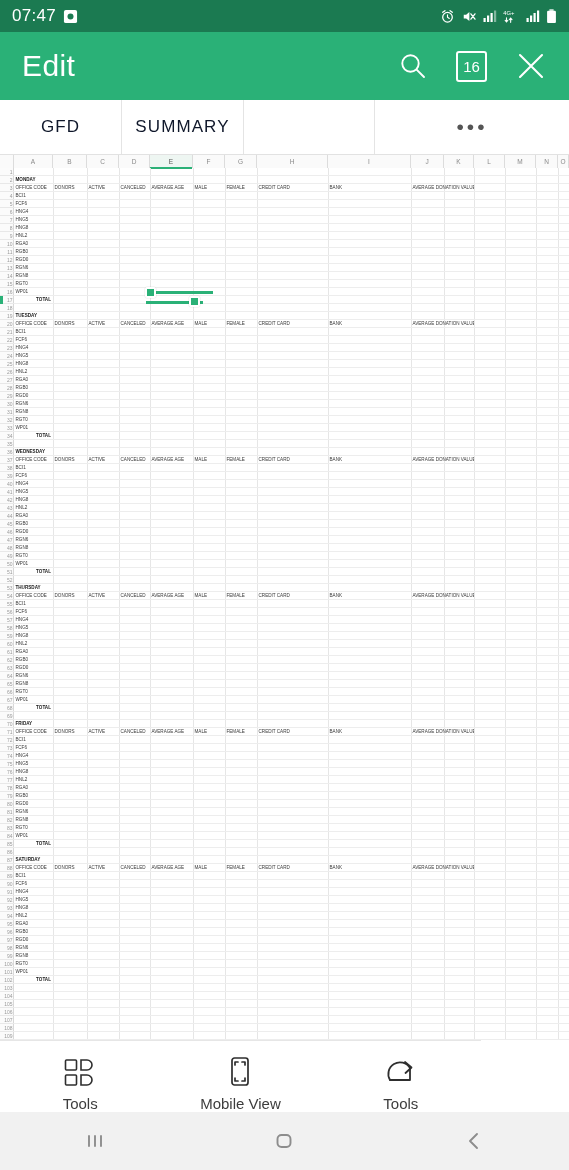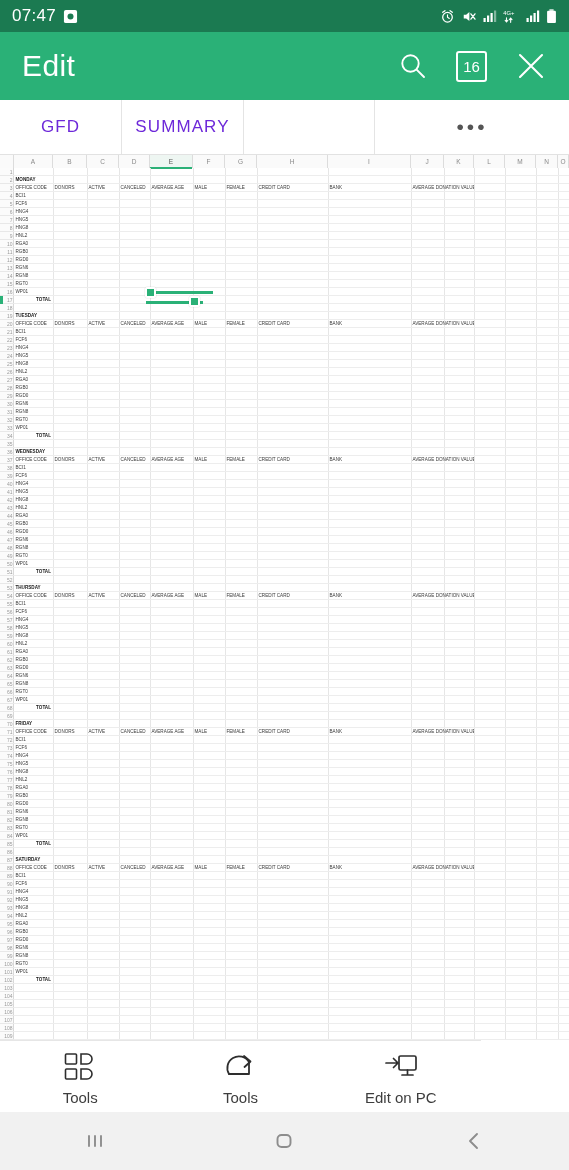--- a/index.html
+++ b/index.html
@@ -39,21 +39,21 @@
   }
 
   
   .tabbar {
     position:absolute; top:100px; left:0; width:569px; height:55px;
     background:#ffffff; display:flex; align-items:stretch;
     border-bottom:1px solid #e2e2e2;
   }
   .tab {
     display:flex; align-items:center; justify-content:center;
-    font-size:17px; color:#6d28d9; letter-spacing:1.1px;
+    font-size:17px; color:#0f172a; letter-spacing:1.1px;
     border-right:1px solid #e4e4e4; position:relative;
   }
   .tab.t1 { width:122px; }
   .tab.t2 { width:122px; }
   .tab.t3 { width:122px; }
   .tab.t4 { width:131px; }
   .tab.active { color:#2ab177; }
   .tab-more {
     flex:1; display:flex; align-items:center; justify-content:center;
     letter-spacing:3px; font-size:21px; color:#555; border-right:none;
@@ -117,21 +117,21 @@
     box-shadow:0 0 0 .5px rgba(0,0,0,.08);
   }
   .sel-rowtag {
     position:absolute; width:3px; height:8px; background:#2ab177;
   }
 
   
   .bottombar {
     position:absolute; top:1040px; left:0; width:481px; height:72px;
     background:#ffffff; border-top:1px solid #e6e6e6;
-    display:flex; align-items:center; justify-content:space-around;
+    display:flex; align-items:flex-end; justify-content:space-around;
     padding-top:4px;
   }
   .bb-item {
     display:flex; flex-direction:column; align-items:center; gap:7px;
     width:120px;
   }
   .bb-label { font-size:15px; color:#3d3d3d; }
 
   
   .navbar {
@@ -885,35 +885,37 @@
     <div class="bb-item">
       <svg width="32" height="30" viewBox="0 0 32 30">
         <rect x="1.5" y="2" width="11" height="10" rx="1" fill="none" stroke="#2e2e2e" stroke-width="1.6"></rect>
         <path d="M17 2h6a5 5 0 0 1 0 10h-6z" fill="none" stroke="#2e2e2e" stroke-width="1.6"></path>
         <rect x="1.5" y="17" width="11" height="10" rx="1" fill="none" stroke="#2e2e2e" stroke-width="1.6"></rect>
         <path d="M17 17h6a5 5 0 0 1 0 10h-6z" fill="none" stroke="#2e2e2e" stroke-width="1.6"></path>
       </svg>
       <span class="bb-label">Tools</span>
     </div>
     <div class="bb-item">
+      <svg width="30" height="32" viewBox="0 0 30 32">
+        <rect x="7" y="2" width="16" height="27" rx="2.5" fill="none" stroke="#2e2e2e" stroke-width="1.7"></rect>
+        <path d="M10 6h3 M10 6v3" stroke="#2e2e2e" stroke-width="1.7" stroke-linecap="round"></path>
+        <path d="M20 6h-3 M20 6v3" stroke="#2e2e2e" stroke-width="1.7" stroke-linecap="round"></path>
+        <path d="M10 25h3 M10 25v-3" stroke="#2e2e2e" stroke-width="1.7" stroke-linecap="round"></path>
+        <path d="M20 25h-3 M20 25v-3" stroke="#2e2e2e" stroke-width="1.7" stroke-linecap="round"></path>
+      </svg>
+      <span class="bb-label">Mobile View</span>
+    </div>
+    <div class="bb-item">
       <svg width="32" height="30" viewBox="0 0 32 30">
         <path d="M5 22 A11 11 0 0 1 25 10" fill="none" stroke="#2e2e2e" stroke-width="1.8" stroke-linecap="round"></path>
         <path d="M5 22h20 M25 22V10" fill="none" stroke="#2e2e2e" stroke-width="1.8" stroke-linecap="round"></path>
         <path d="M20 4 L26.5 9.5 L20.5 15" fill="none" stroke="#2e2e2e" stroke-width="1.8" stroke-linecap="round" stroke-linejoin="round"></path>
       </svg>
       <span class="bb-label">Tools</span>
     </div>
-    <div class="bb-item">
-      <svg width="34" height="30" viewBox="0 0 34 30">
-        <rect x="15" y="4" width="17" height="14" rx="1.6" fill="none" stroke="#2e2e2e" stroke-width="1.7"></rect>
-        <path d="M23.5 18v5 M18 23h11" stroke="#2e2e2e" stroke-width="1.7" stroke-linecap="round"></path>
-        <path d="M2 11h12 M9.5 6.5 L14 11 L9.5 15.5" fill="none" stroke="#2e2e2e" stroke-width="1.7" stroke-linecap="round" stroke-linejoin="round"></path>
-      </svg>
-      <span class="bb-label">Edit on PC</span>
-    </div>
   </div>
 
   <div class="navbar">
     <div class="nav-btn">
       <svg width="24" height="24" viewBox="0 0 24 24">
         <path d="M6 7v10 M12 7v10 M18 7v10" stroke="#8d8d8d" stroke-width="1.9" stroke-linecap="round"></path>
       </svg>
     </div>
     <div class="nav-btn">
       <svg width="24" height="24" viewBox="0 0 24 24">

